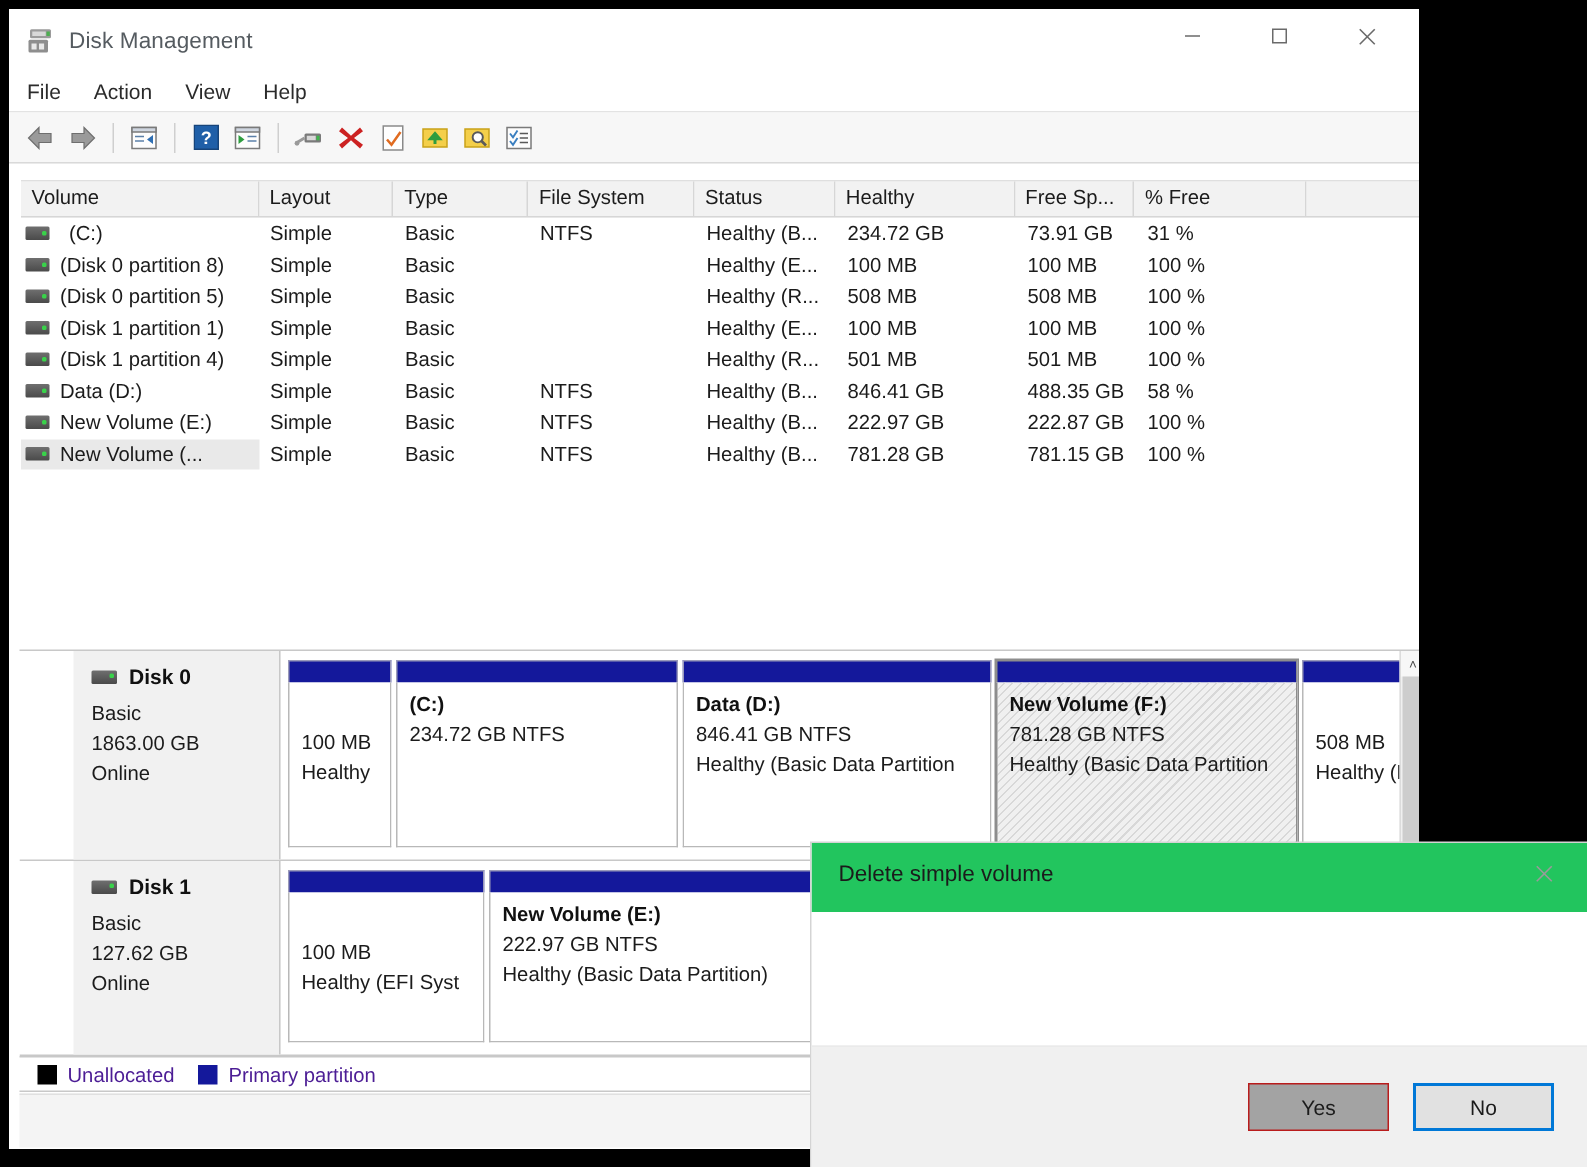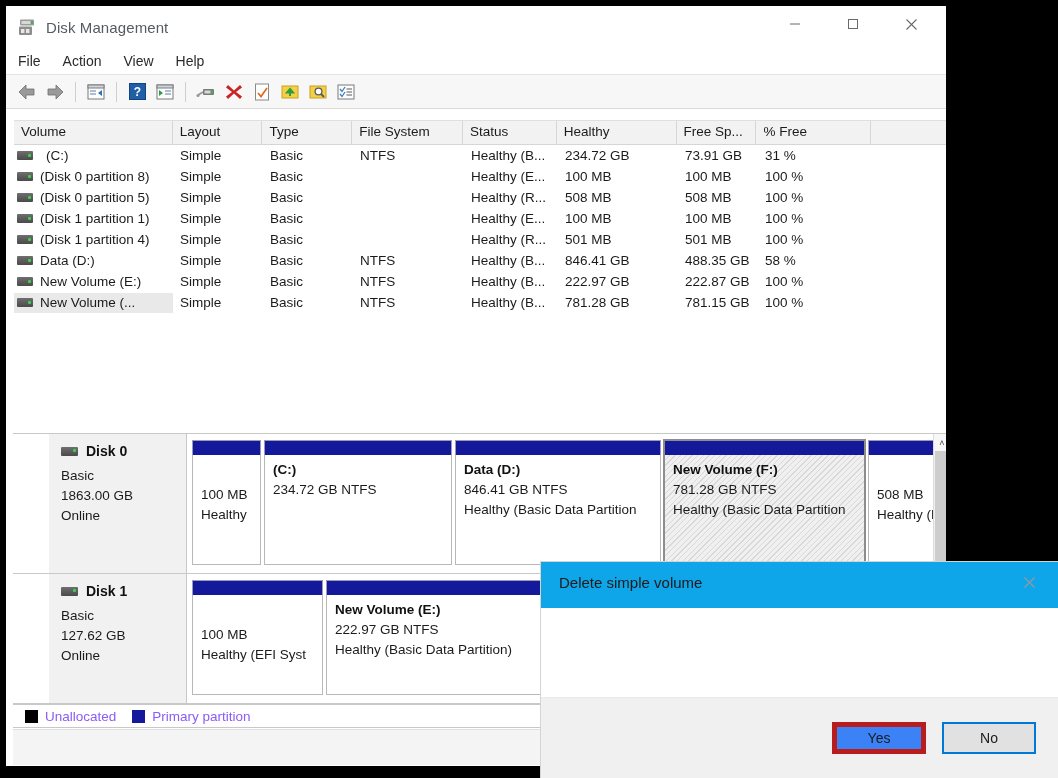--- a/index.html
+++ b/index.html
@@ -278,21 +278,21 @@
     border-bottom: 1px solid #c8c8c8;
     box-sizing: border-box;
     display: flex; align-items: center;
     padding-left: 12px;
     gap: 6px;
   }
   .lg-item { display: flex; align-items: center; gap: 7px; margin-right: 10px; }
   .lg-sw { width: 13px; height: 13px; }
   .lg-unalloc { background: #000000; }
   .lg-primary { background: #14189b; }
-  .lg-text { font-size: 13.5px; color: #8b5cf6; }
+  .lg-text { font-size: 13.5px; color: #4c1d95; }
 
   
   #statusbar {
     position: absolute;
     left: 7px; top: 723px;
     width: 936px; height: 36px;
     background: #f4f4f4;
     border-top: 1px solid #e0e0e0;
     box-sizing: border-box;
   }
@@ -302,21 +302,21 @@
     position: absolute;
     left: 541px; top: 562px;
     width: 517px; height: 216px;
     background: #ffffff;
     box-shadow: 0 0 0 1px #d4d4d4;
     overflow: hidden;
   }
   #dlg-title-bar {
     position: relative;
     height: 46px;
-    background: #0ea5e9;
+    background: #22c55e;
   }
   #dlg-title {
     position: absolute; left: 18px; top: 12px;
     font-size: 15px; color: #1b1b1b;
   }
   #dlg-close {
     position: absolute; right: 8px; top: 4px;
     width: 42px; height: 32px;
     display: flex; align-items: center; justify-content: center;
     color: #8a8a8a;
@@ -343,22 +343,22 @@
     border-top: 1px solid #eaeaea;
     display: flex;
     align-items: center;
     justify-content: flex-end;
     padding-right: 22px;
     gap: 16px;
   }
   .dlgbtn {
     width: 94px; height: 32px;
     font-size: 14px; color: #1b1b1b;
-    background: #3b82f6;
-    border: 5px solid #b91c1c;
+    background: #a3a3a3;
+    border: 1px solid #b91c1c;
     display: flex; align-items: center; justify-content: center;
     box-sizing: border-box;
   }
   .dlgbtn.focused {
     border: 2px solid #0078d7;
     background: #e1e1e1;
   }
 </style>
 </head>
 <body>

